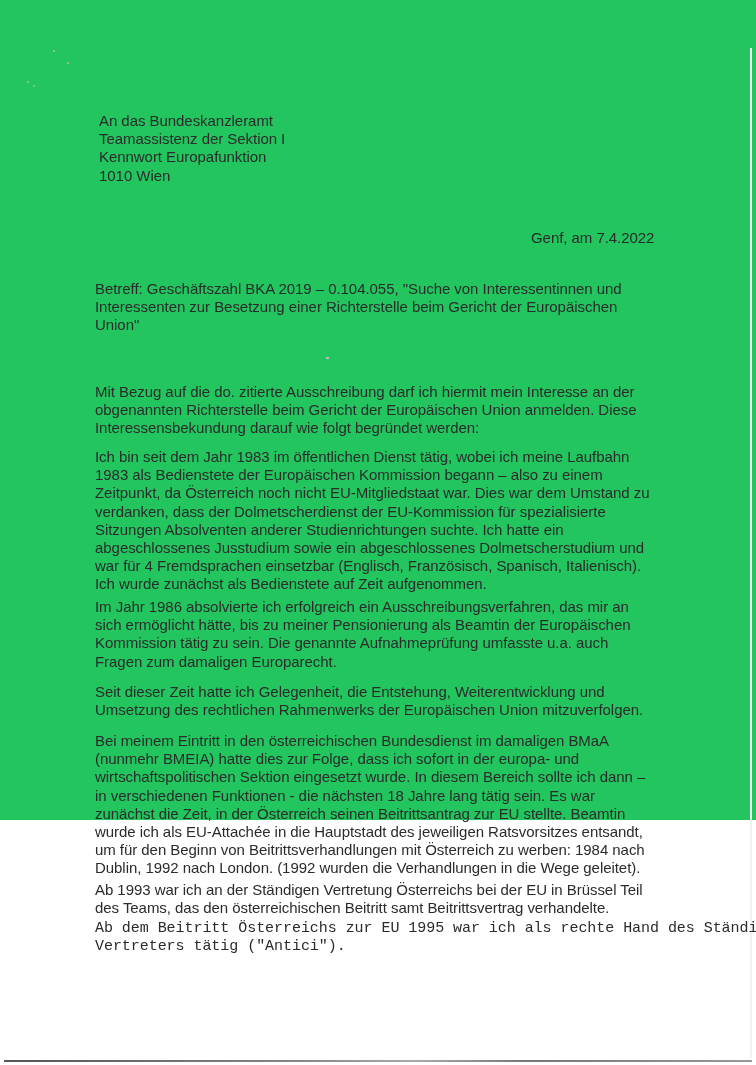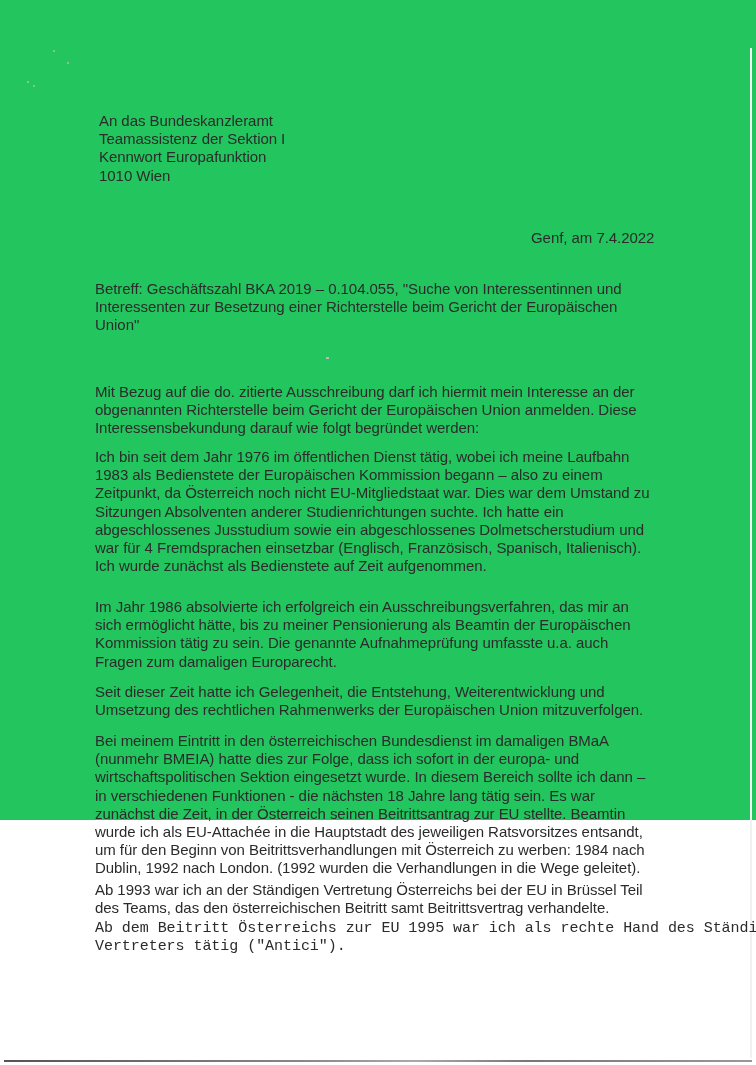--- a/index.html
+++ b/index.html
@@ -113,23 +113,24 @@
 
   <div class="center-mark"></div>
 
   <div class="body-block text" style="top:383px;">
     <div class="line">Mit Bezug auf die do. zitierte Ausschreibung darf ich hiermit mein Interesse an der</div>
     <div class="line">obgenannten Richterstelle beim Gericht der Europäischen Union anmelden. Diese</div>
     <div class="line">Interessensbekundung darauf wie folgt begründet werden:</div>
   </div>
 
   <div class="body-block text" style="top:448px;">
-    <div class="line">Ich bin seit dem Jahr 1976 im öffentlichen Dienst tätig, wobei ich meine Laufbahn</div>
+    <div class="line">Ich bin seit dem Jahr 1983 im öffentlichen Dienst tätig, wobei ich meine Laufbahn</div>
     <div class="line">1983 als Bedienstete der Europäischen Kommission begann – also zu einem</div>
     <div class="line">Zeitpunkt, da Österreich noch nicht EU-Mitgliedstaat war. Dies war dem Umstand zu</div>
+    <div class="line">verdanken, dass der Dolmetscherdienst der EU-Kommission für spezialisierte</div>
     <div class="line">Sitzungen Absolventen anderer Studienrichtungen suchte. Ich hatte ein</div>
     <div class="line">abgeschlossenes Jusstudium sowie ein abgeschlossenes Dolmetscherstudium und</div>
     <div class="line">war für 4 Fremdsprachen einsetzbar (Englisch, Französisch, Spanisch, Italienisch).</div>
     <div class="line">Ich wurde zunächst als Bedienstete auf Zeit aufgenommen.</div>
   </div>
 
   <div class="body-block text" style="top:598px;">
     <div class="line">Im Jahr 1986 absolvierte ich erfolgreich ein Ausschreibungsverfahren, das mir an</div>
     <div class="line">sich ermöglicht hätte, bis zu meiner Pensionierung als Beamtin der Europäischen</div>
     <div class="line">Kommission tätig zu sein. Die genannte Aufnahmeprüfung umfasste u.a. auch</div>

